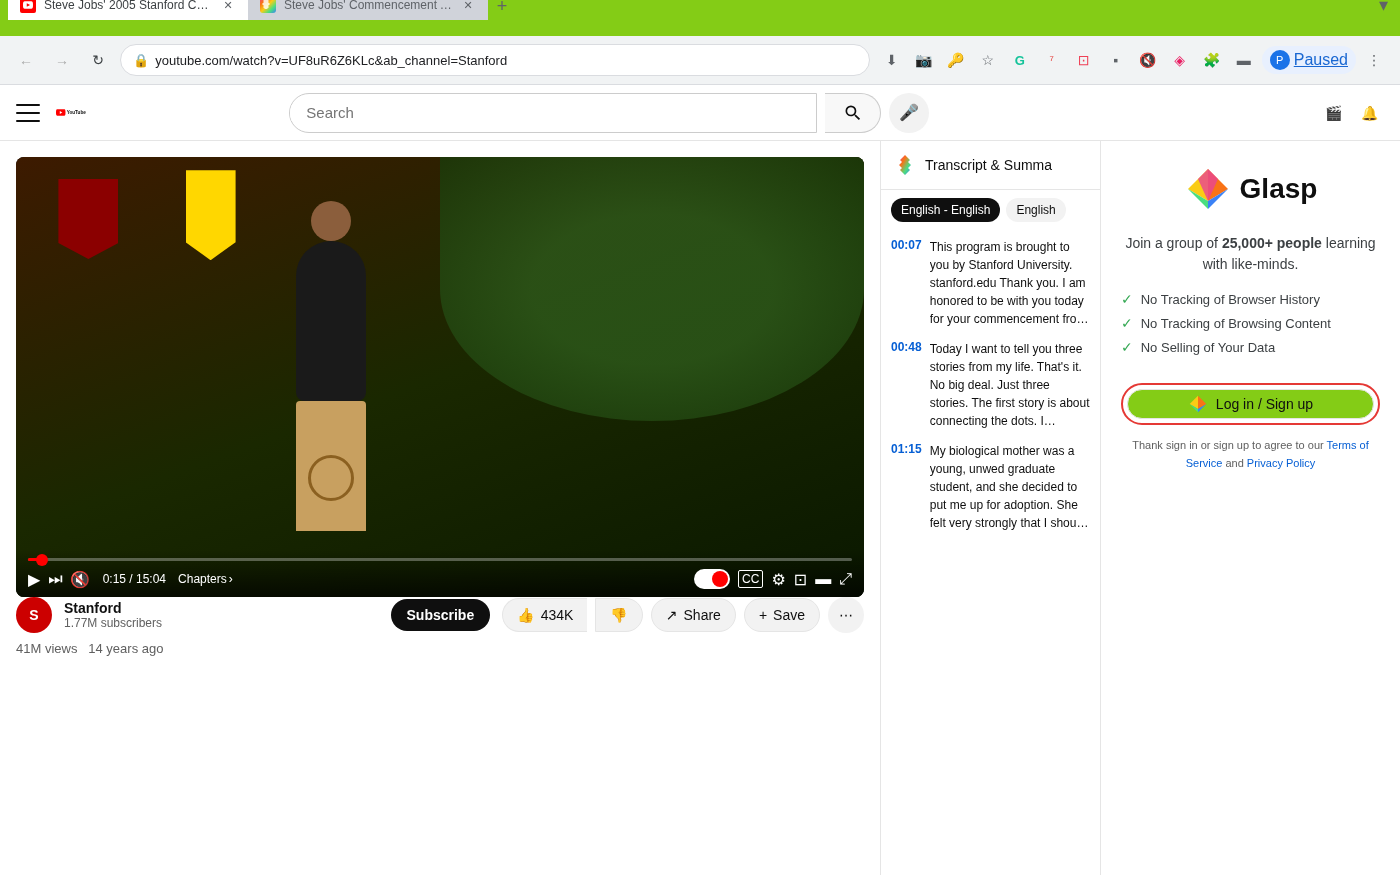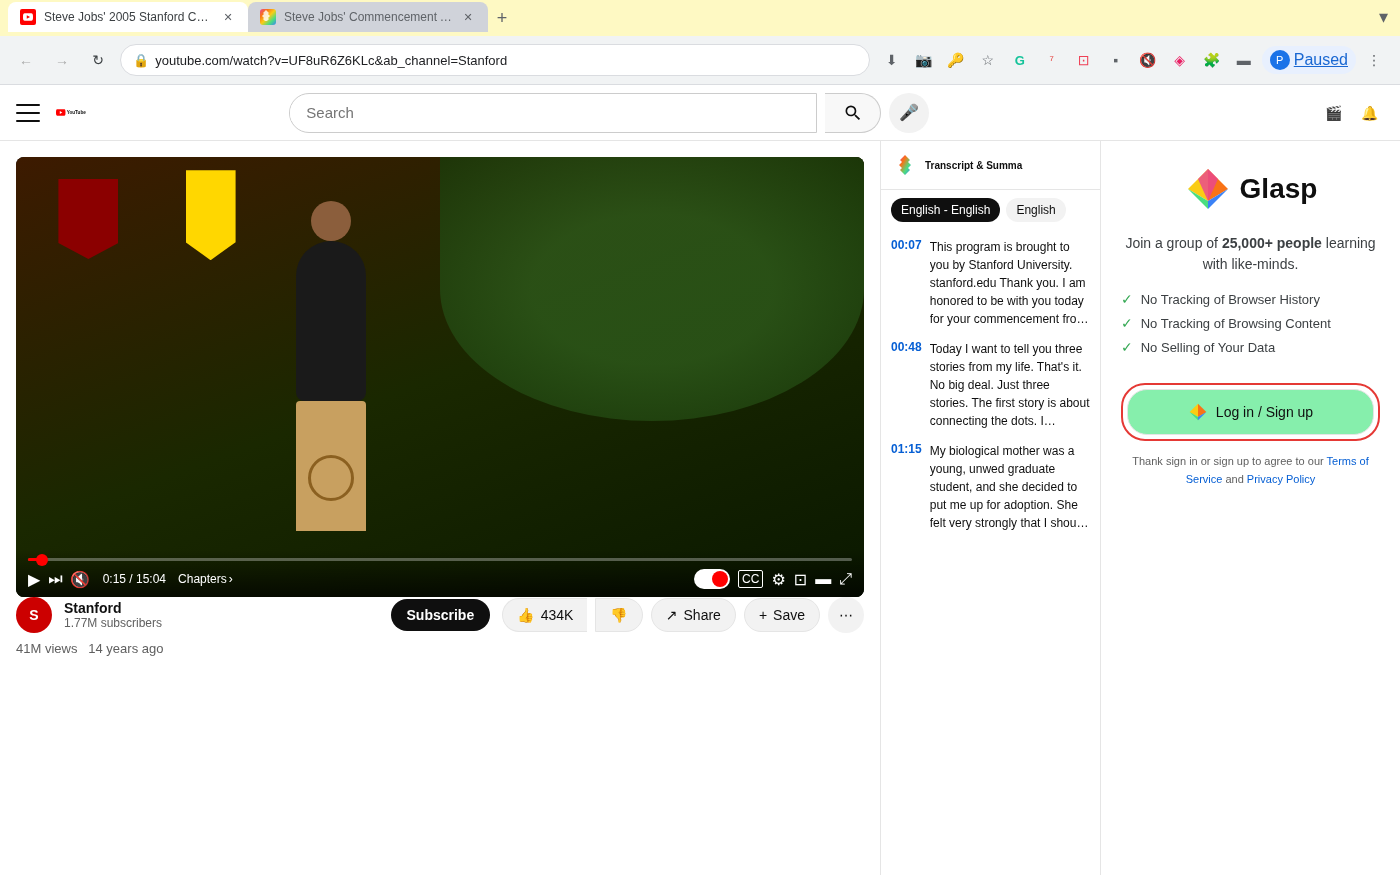--- a/index.html
+++ b/index.html
@@ -1,20 +1,20 @@
 <!DOCTYPE html>
 <html><head>
   <meta charset="utf-8">
   <style>
     * { box-sizing: border-box; margin: 0; padding: 0; }
     body { font-family: 'Arial', sans-serif; background: #fff; width: 1400px; height: 875px; overflow: hidden; }
 
     
     .browser-chrome { background: #f1f3f4; border-bottom: 1px solid #dadce0; }
-    .tab-bar { display: flex; align-items: flex-end; height: 36px; padding: 4px 8px; background: #fef9c3; }
+    .tab-bar { display: flex; align-items: flex-end; height: 36px; padding: 16px 8px; background: #84cc16; }
     .tab { display: flex; align-items: center; height: 30px; padding: 0 12px; border-radius: 8px 8px 0 0; font-size: 12px; color: #3c4043; gap: 8px; min-width: 180px; max-width: 240px; }
     .tab.active { background: #fff; }
     .tab.inactive { background: #d0d3da; color: #5f6368; }
     .tab-favicon { width: 16px; height: 16px; border-radius: 2px; flex-shrink: 0; }
     .tab-favicon.yt { background: #ff0000; display: flex; align-items: center; justify-content: center; }
     .tab-favicon.glasp { background: linear-gradient(135deg, #e84393, #f97316, #facc15, #4ade80, #3b82f6); border-radius: 3px; }
     .tab-title { flex: 1; overflow: hidden; text-overflow: ellipsis; white-space: nowrap; font-size: 12px; }
     .tab-close { width: 16px; height: 16px; display: flex; align-items: center; justify-content: center; border-radius: 50%; cursor: pointer; font-size: 11px; color: #5f6368; }
     .tab-new { width: 28px; height: 28px; display: flex; align-items: center; justify-content: center; cursor: pointer; font-size: 18px; color: #5f6368; border-radius: 50%; }
     .omnibox-bar { display: flex; align-items: center; height: 48px; padding: 0 12px; gap: 8px; background: #f1f3f4; }
@@ -70,42 +70,42 @@
     .action-btn { display: flex; align-items: center; gap: 6px; padding: 8px 14px; border: 1px solid #e5e5e5; border-radius: 20px; background: #f2f2f2; cursor: pointer; font-size: 14px; color: #0f0f0f; }
     .action-btn.like { border-radius: 20px 0 0 20px; border-right: none; }
     .action-btn.dislike { border-radius: 0 20px 20px 0; border-left: 1px solid #e5e5e5; }
     .action-btn.more { border-radius: 50%; width: 36px; height: 36px; padding: 0; justify-content: center; border: none; }
     .video-meta { font-size: 13px; color: #606060; margin-top: 4px; }
 
     
     .transcript-panel { width: 220px; background: #fff; border-left: 1px solid #e5e5e5; display: flex; flex-direction: column; }
     .transcript-header { display: flex; align-items: center; padding: 12px; border-bottom: 1px solid #e5e5e5; gap: 8px; }
     .glasp-small-logo { width: 24px; height: 24px; }
-    .transcript-title { font-size: 10px; font-weight: 700; color: #0f0f0f; }
+    .transcript-title { font-size: 14px; font-weight: 400; color: #0f0f0f; }
     .lang-tabs { display: flex; padding: 8px 10px; gap: 6px; flex-wrap: wrap; }
     .lang-tab { padding: 5px 10px; border-radius: 20px; font-size: 12px; cursor: pointer; }
     .lang-tab.active { background: #0f0f0f; color: #fff; }
     .lang-tab.inactive { background: #f2f2f2; color: #0f0f0f; }
     .transcript-content { flex: 1; overflow-y: auto; padding: 8px 10px; }
     .transcript-entry { display: flex; gap: 8px; margin-bottom: 12px; }
     .ts-time { color: #065fd4; font-size: 12px; font-weight: 600; flex-shrink: 0; cursor: pointer; }
     .ts-text { font-size: 12px; color: #0f0f0f; line-height: 1.5; overflow: hidden; display: -webkit-box; -webkit-line-clamp: 5; -webkit-box-orient: vertical; }
 
     
     .glasp-popup { width: 300px; background: #fff; border-left: 1px solid #e5e5e5; padding: 24px 20px; display: flex; flex-direction: column; align-items: center; }
     .glasp-logo-section { display: flex; align-items: center; gap: 8px; margin-bottom: 20px; }
     .glasp-diamond { width: 48px; height: 48px; }
     .glasp-name { font-size: 28px; font-weight: 700; color: #0f0f0f; }
     .glasp-tagline { text-align: center; font-size: 14px; color: #3c4043; margin-bottom: 16px; line-height: 1.5; }
     .glasp-tagline strong { font-weight: 700; }
     .glasp-features { width: 100%; margin-bottom: 20px; }
     .glasp-feature { display: flex; align-items: center; gap: 8px; margin-bottom: 8px; font-size: 13px; color: #3c4043; }
     .check-icon { color: #34a853; font-size: 14px; }
     .login-btn-wrapper { border: 2px solid #e53935; border-radius: 24px; padding: 4px; margin-bottom: 12px; width: 100%; }
-    .login-btn { width: 100%; display: flex; align-items: center; justify-content: center; gap: 8px; padding: 12px 20px; border-radius: 20px; background: #86efac; border: 1px solid #e5e5e5; cursor: pointer; font-size: 14px; color: #0f0f0f; font-weight: 500; }
+    .login-btn { width: 100%; display: flex; align-items: center; justify-content: center; gap: 8px; padding: 4px 20px; border-radius: 20px; background: #84cc16; border: 1px solid #e5e5e5; cursor: pointer; font-size: 14px; color: #0f0f0f; font-weight: 500; }
     .glasp-small-diamond { width: 20px; height: 20px; }
     .login-footer { text-align: center; font-size: 11px; color: #606060; line-height: 1.6; }
     .login-footer a { color: #065fd4; text-decoration: none; }
 
     
     .scene-bg { position: absolute; inset: 0; background: linear-gradient(160deg, #3d1a00 0%, #1a2800 50%, #0a1800 100%); }
     .stage-podium { position: absolute; bottom: 15%; left: 33%; width: 70px; height: 130px; background: #c8a060; border-radius: 4px 4px 0 0; }
     .stage-podium::after { content: ''; position: absolute; bottom: 30px; left: 50%; transform: translateX(-50%); width: 40px; height: 40px; border-radius: 50%; border: 3px solid #8b6020; }
     .person-body { position: absolute; bottom: 100%; left: 0; right: 0; height: 160px; background: #1a1a1a; border-radius: 40px 40px 10px 10px; }
     .person-head { position: absolute; bottom: 100%; left: 50%; transform: translateX(-50%); width: 40px; height: 40px; background: #8b5e3c; border-radius: 50%; }

